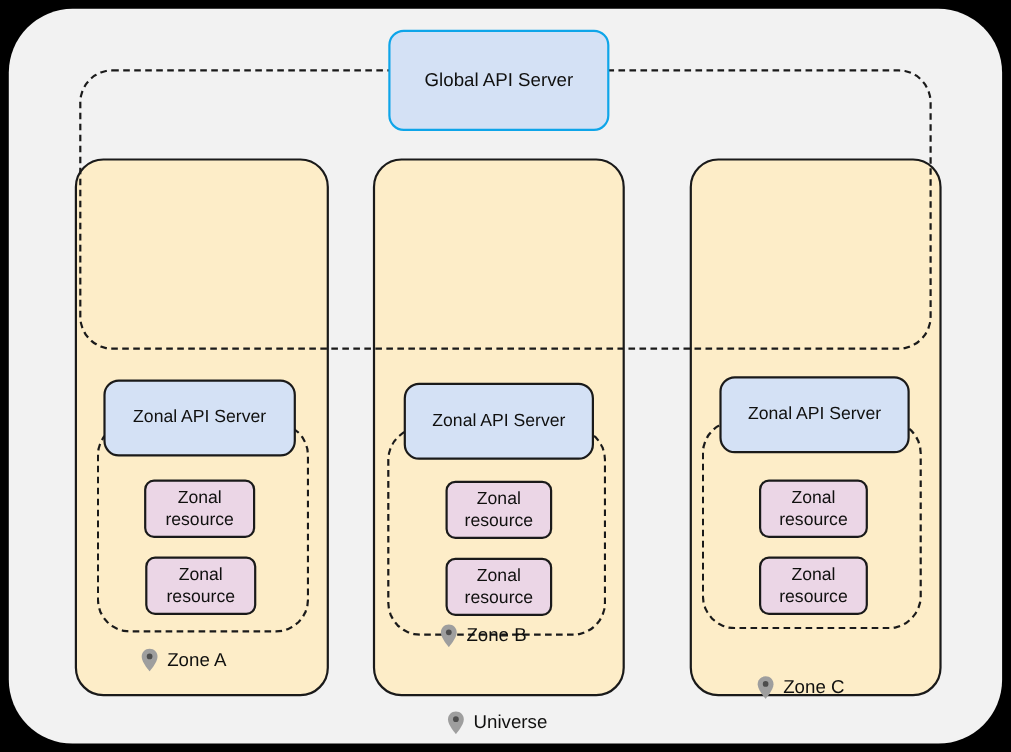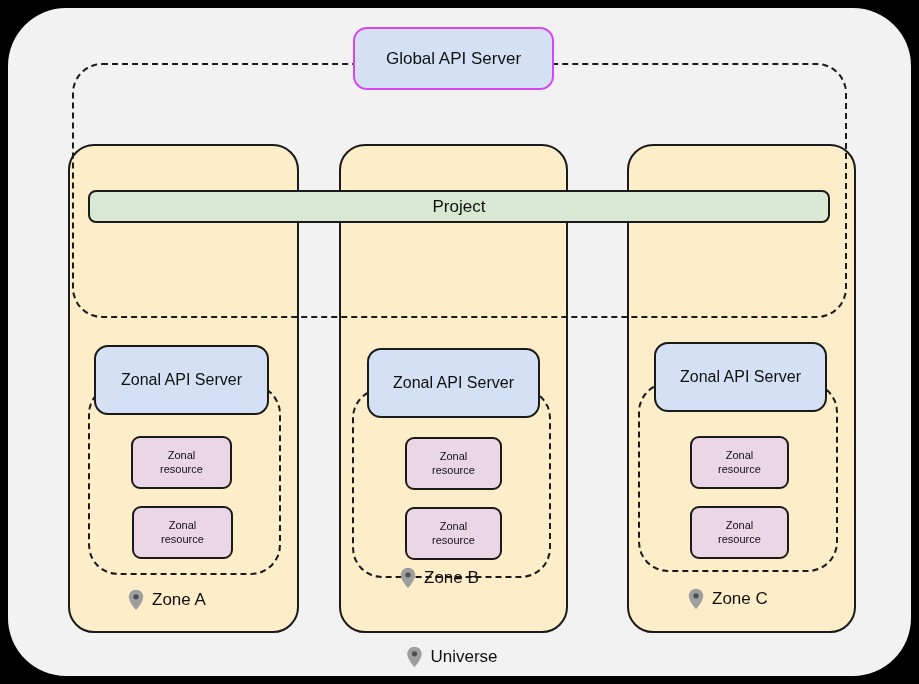--- a/index.html
+++ b/index.html
@@ -56,23 +56,23 @@
     box-sizing: border-box;
     background: transparent;
   }
 
   
   .global-api {
     position: absolute;
     left: 353px;
     top: 27px;
     width: 201px;
-    height: 63px;
+    height: 92px;
     background: #d4e1f5;
-    border: 2px solid #d946ef;
+    border: 2px solid #0ea5e9;
     border-radius: 14px;
     box-sizing: border-box;
     display: flex;
     align-items: center;
     justify-content: center;
     font-size: 17px;
     color: #10100f;
   }
 
   
@@ -128,21 +128,21 @@
   .zonal-res {
     position: absolute;
     background: #ebd6e6;
     border: 2px solid #1a1a1a;
     border-radius: 9px;
     box-sizing: border-box;
     display: flex;
     flex-direction: column;
     align-items: center;
     justify-content: center;
-    font-size: 11px;
+    font-size: 16px;
     line-height: 1.22;
     color: #10100f;
     text-align: center;
   }
   .res-a1 { left: 131px; top: 436px; width: 101px; height: 53px; }
   .res-a2 { left: 132px; top: 506px; width: 101px; height: 53px; }
   .res-b1 { left: 405px; top: 437px; width: 97px;  height: 53px; }
   .res-b2 { left: 405px; top: 507px; width: 97px;  height: 53px; }
   .res-c1 { left: 690px; top: 436px; width: 99px;  height: 53px; }
   .res-c2 { left: 690px; top: 506px; width: 99px;  height: 53px; }
@@ -153,41 +153,38 @@
     display: flex;
     align-items: center;
     gap: 8px;
     font-size: 17px;
     color: #10100f;
     white-space: nowrap;
   }
   .pin-label.centered { transform: translateX(-50%); }
   .label-zone-a  { left: 128px; top: 589px; justify-content: center; }
   .label-zone-b  { left: 400px; top: 567px; }
-  .label-zone-c  { left: 688px; top: 588px; justify-content: flex-end; }
+  .label-zone-c  { left: 688px; top: 614px; justify-content: flex-end; }
   .label-universe{ left: 452px; top: 646px; }
 
   .pin-icon { display: block; width: 16px; height: 22px; }
 </style>
 </head>
 <body>
 
 <div id="canvas">
 
   <div class="universe-shell"></div>
 
   <div class="zone-box zone-a"></div>
   <div class="zone-box zone-b"></div>
   <div class="zone-box zone-c"></div>
 
   <div class="global-dashed"></div>
 
-  <div class="green-bar bar-project">
-    <span>Project</span>
-  </div>
 
   <div class="global-api">
     <span>Global API Server</span>
   </div>
 
   <div class="zone-dashed zone-dashed-a"></div>
   <div class="zonal-api zonal-api-a">
     <span>Zonal API Server</span>
   </div>
   <div class="zonal-res res-a1">

